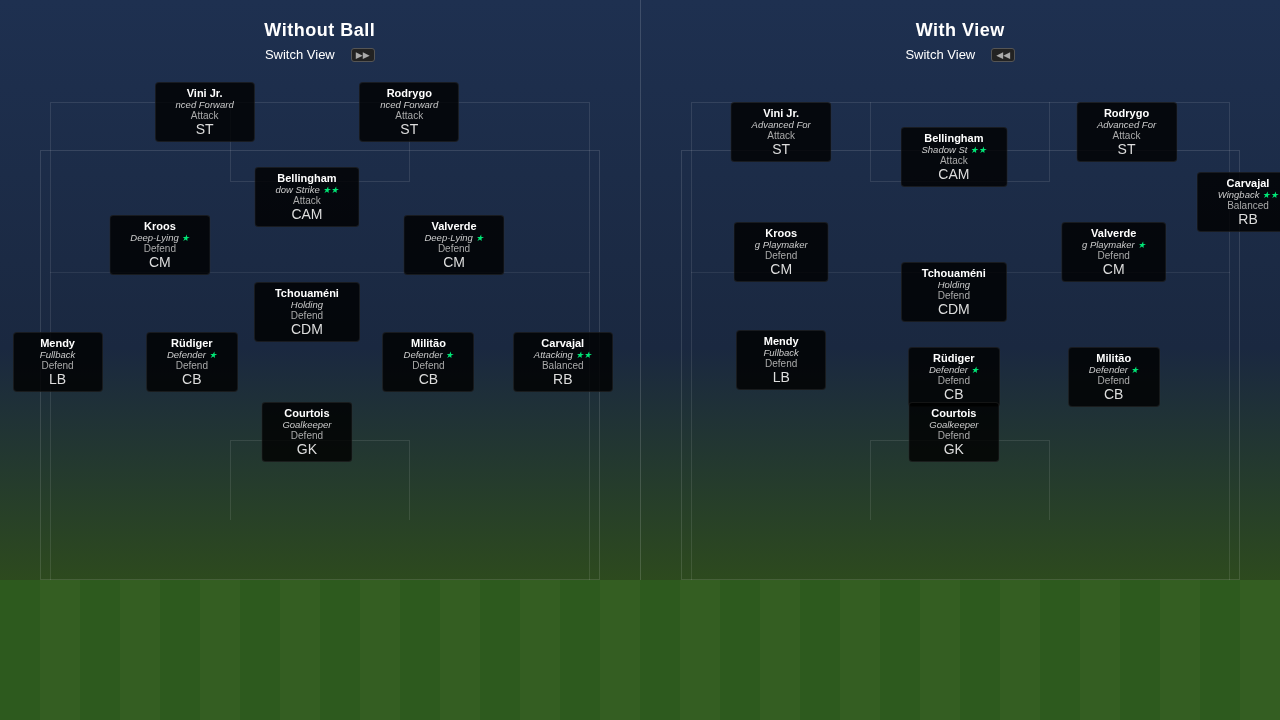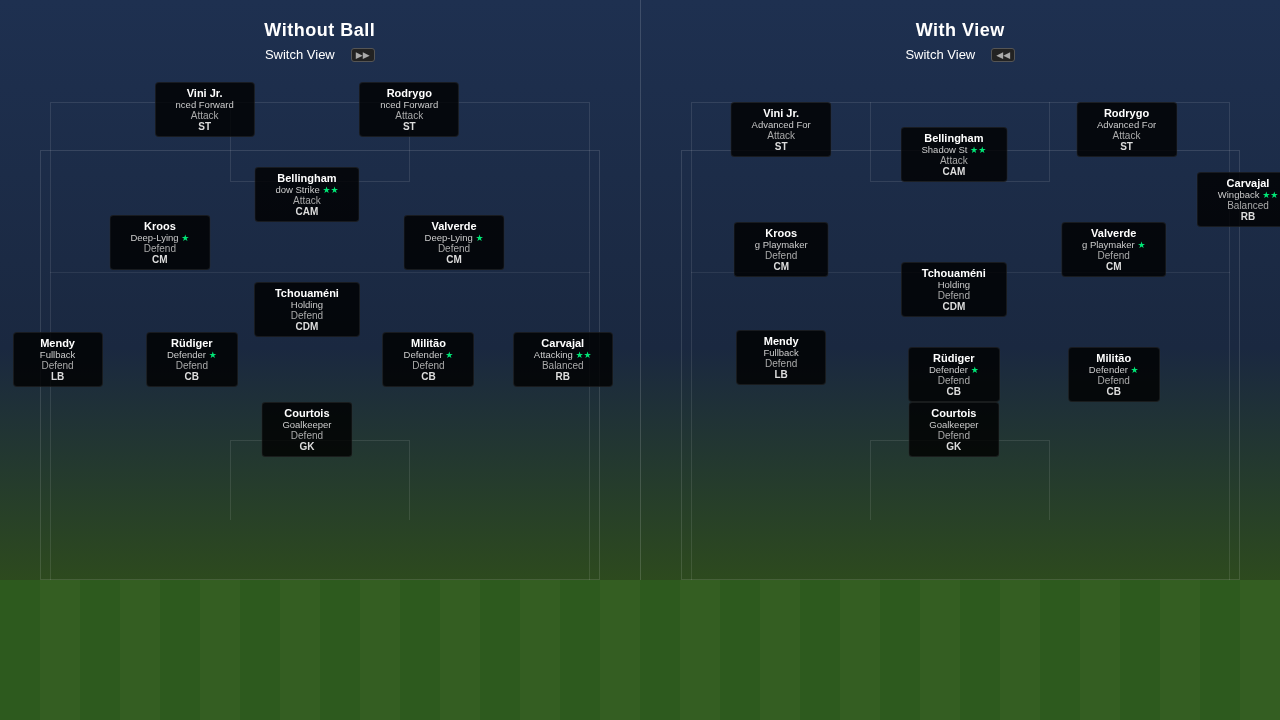--- a/index.html
+++ b/index.html
@@ -100,31 +100,32 @@
       color: white;
       font-size: 11px;
       font-weight: bold;
       white-space: nowrap;
     }
 
     .player-role {
       color: #ccc;
       font-size: 9.5px;
       white-space: nowrap;
+      font-style: italic;
     }
 
     .player-duty {
       color: #aaa;
       font-size: 10px;
     }
 
     .player-pos {
       color: #ddd;
-      font-size: 10px;
-      font-weight: bold;
+      font-size: 14px;
+      font-weight: normal;
     }
 
     .star-green {
       color: #00e676;
       font-size: 9px;
     }
 
     .bottom-grass {
       height: 140px;
       background: linear-gradient(180deg, #2d4a1e 0%, #3a5c20 50%, #2d4a1e 100%);

